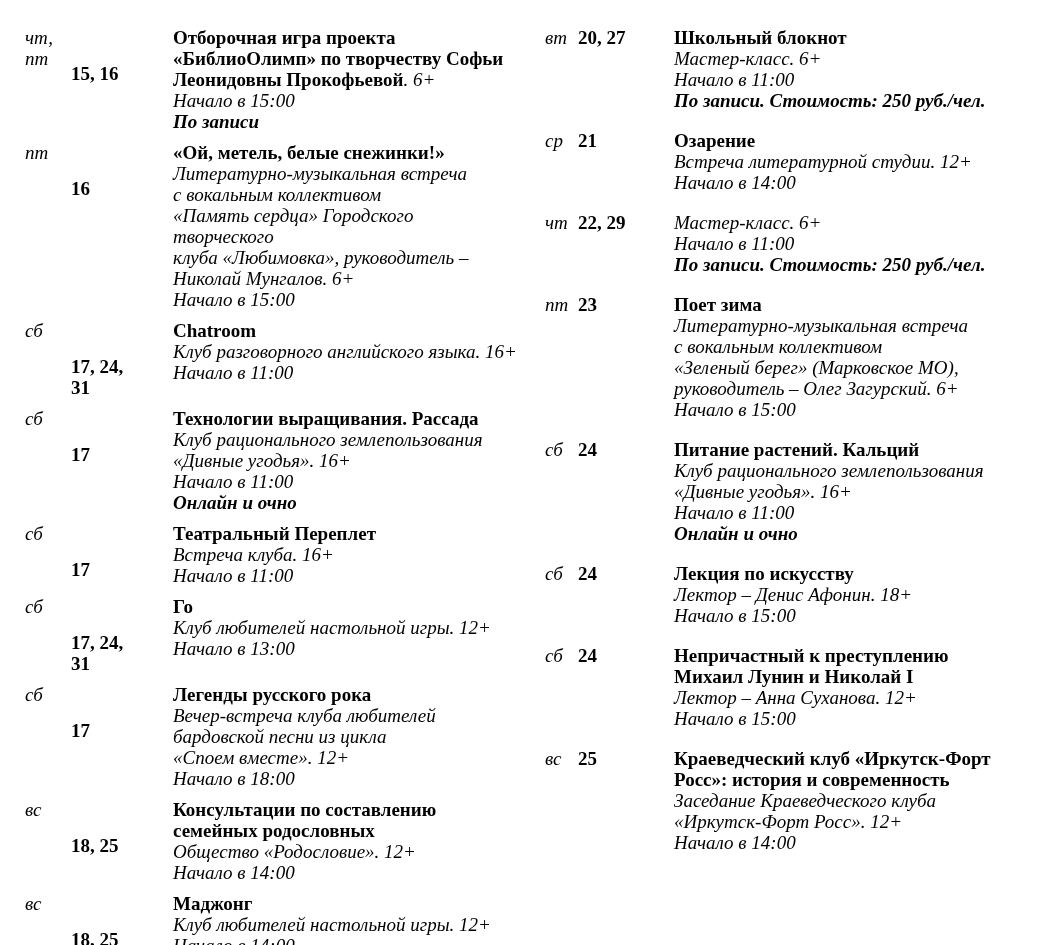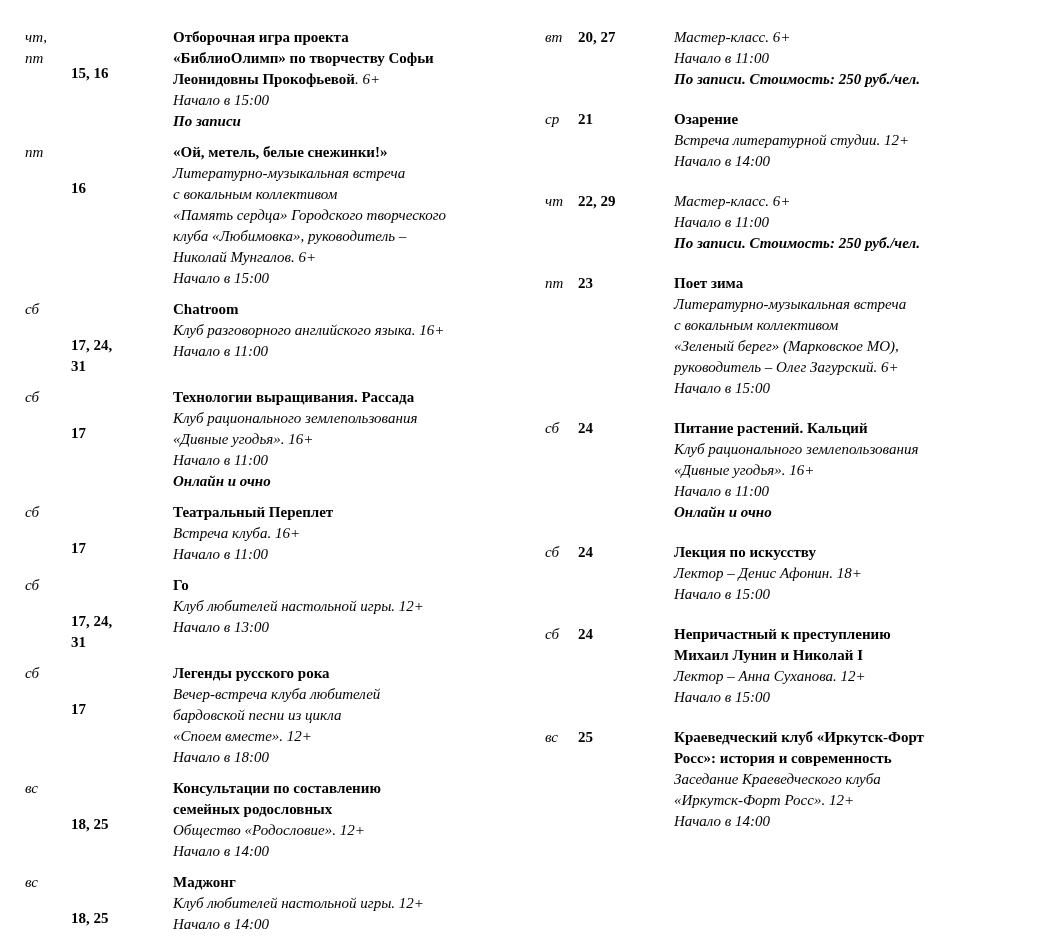--- a/index.html
+++ b/index.html
@@ -7,21 +7,21 @@
     padding: 0;
     background: #ffffff;
   }
   .page {
     position: relative;
     width: 1063px;
     height: 945px;
     background: #ffffff;
     color: #000000;
     font-family: "Liberation Serif", "DejaVu Serif", serif;
-    font-size: 15px;
+    font-size: 19px;
     line-height: 21px;
     overflow: hidden;
     box-sizing: border-box;
     padding-top: 27px;
     padding-left: 25px;
   }
   .columns {
     display: flex;
     align-items: flex-start;
   }
@@ -198,20 +198,21 @@
       </div>
     <div class="col col-right">
         <div class="entry">
           <div class="cell-days">
             <div class="day-line">вт</div>
           </div>
           <div class="cell-dates">
             <div class="date-line">20, 27</div>
           </div>
           <div class="cell-body">
+            <div class="title-line">Школьный блокнот</div>
             <div class="desc-line">Мастер-класс. 6+</div>
             <div class="time-line">Начало в 11:00</div>
             <div class="note-line">По записи. Стоимость: 250 руб./чел.</div>
           </div>
         </div>
         <div class="entry">
           <div class="cell-days">
             <div class="day-line">ср</div>
           </div>
           <div class="cell-dates">

